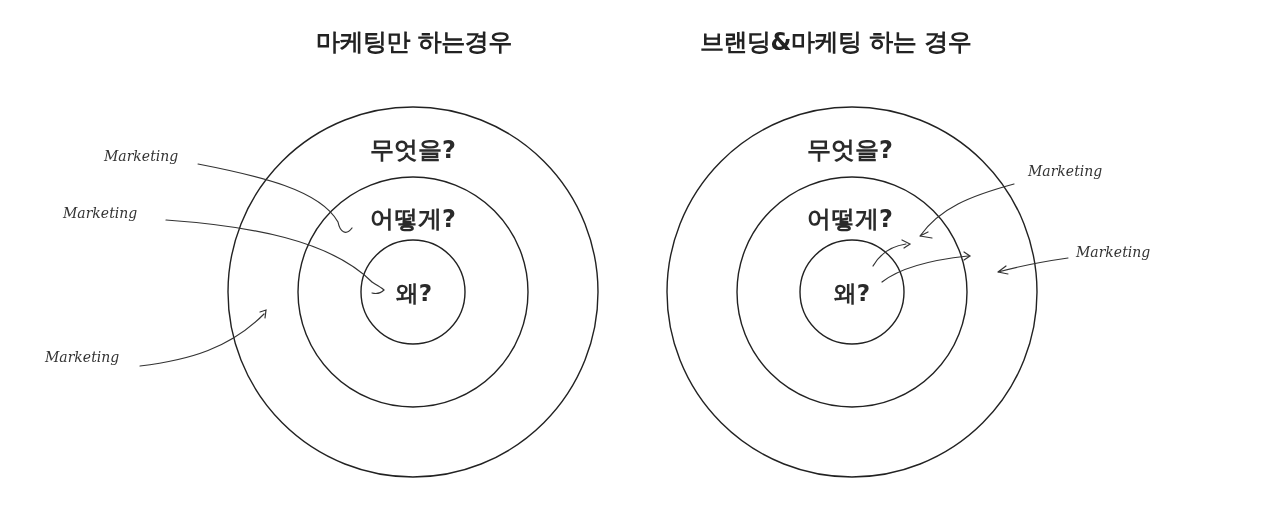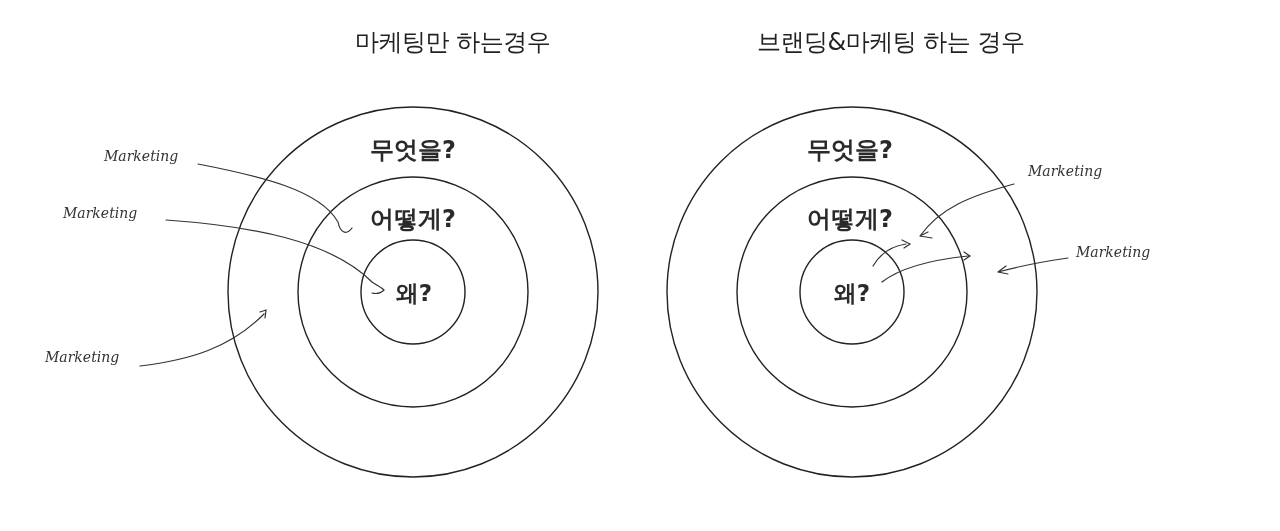--- a/index.html
+++ b/index.html
@@ -1,28 +1,28 @@
 <!DOCTYPE html>
 <html><head>
 <meta charset="utf-8">
 <style>
   html, body { margin: 0; padding: 0; background: #ffffff; }
   body { width: 1280px; height: 531px; position: relative; overflow: hidden; font-family: "DejaVu Sans", sans-serif; }
-  .title { position: absolute; top: 26px; font-size: 24px; font-weight: normal; color: #222; letter-spacing: -0.5px; white-space: nowrap; margin-left: 39px; }
+  .title { position: absolute; top: 26px; font-size: 24px; font-weight: bold; color: #222; letter-spacing: -0.5px; white-space: nowrap; }
   svg.diagram { position: absolute; left: 0; top: 0; }
   .ring-label { font-family: "DejaVu Sans", sans-serif; font-weight: bold; fill: #2a2a2a; }
   .hand { font-family: "DejaVu Serif", serif; font-style: italic; fill: #333; font-size: 14px; }
   .circle { fill: none; stroke: #222; stroke-width: 1.4; }
   .arrow { fill: none; stroke: #333; stroke-width: 1.2; stroke-linecap: round; }
 </style>
 </head>
 <body>
 
 <div class="title" style="left:316px;">마케팅만 하는경우</div>
-<div class="title" style="left:718px;">브랜딩&amp;마케팅 하는 경우</div>
+<div class="title" style="left:700px;">브랜딩&amp;마케팅 하는 경우</div>
 
 <svg class="diagram" width="1280" height="531" viewBox="0 0 1280 531">
 
   <g>
     <circle class="circle" cx="413" cy="292" r="185"></circle>
     <circle class="circle" cx="413" cy="292" r="115"></circle>
     <circle class="circle" cx="413" cy="292" r="52"></circle>
 
     <text class="ring-label" x="413" y="158" font-size="24" text-anchor="middle">무엇을?</text>
     <text class="ring-label" x="413" y="227" font-size="24" text-anchor="middle">어떻게?</text>

